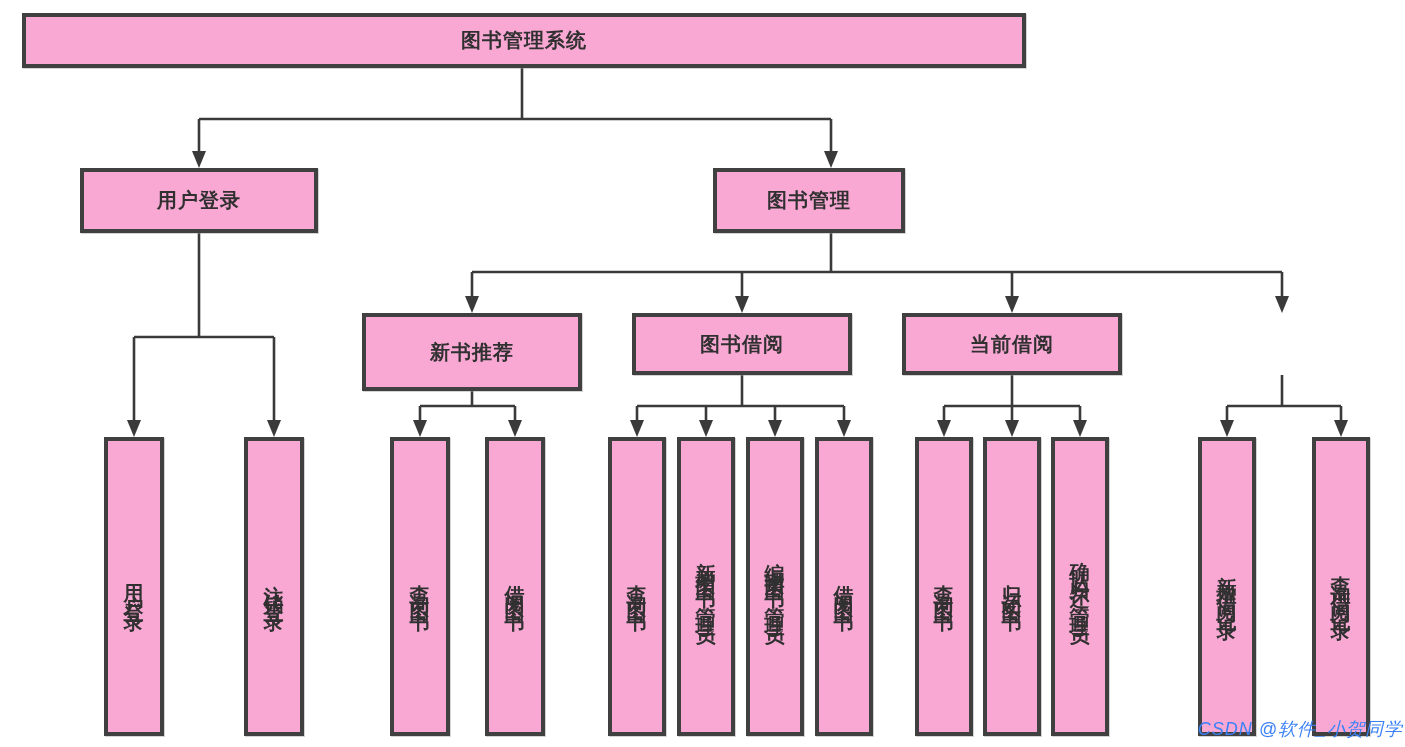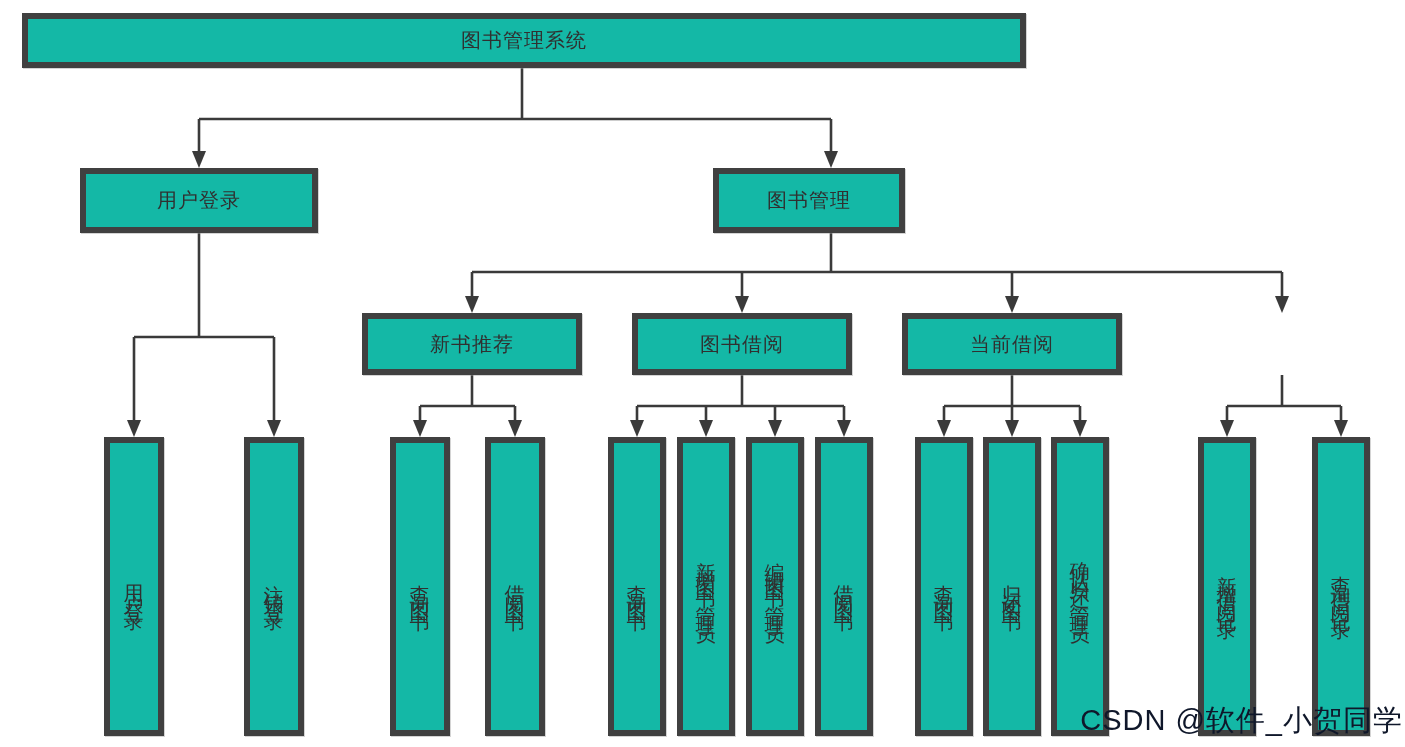--- a/index.html
+++ b/index.html
@@ -28,49 +28,51 @@
     stroke-width: 2.6;
     fill: none;
   }
   .connectors path.arrow {
     fill: #3a3a3a;
     stroke: none;
   }
   .box {
     position: absolute;
     box-sizing: border-box;
-    border: 6px solid #404040;
-    background: #14b8a6;
+    border: 4px solid #404040;
+    background: #f9a8d4;
     color: #303030;
     display: flex;
     align-items: center;
     justify-content: center;
     box-shadow: 1px 1px 0 rgba(160,160,160,0.45);
+    font-weight: bold;
   }
   .box-h {
     font-size: 20px;
     letter-spacing: 1px;
     text-align: center;
   }
   .box-v {
     writing-mode: vertical-lr;
     text-orientation: mixed;
     font-size: 20px;
     letter-spacing: 9px;
     line-height: 1;
     text-align: center;
   }
   .watermark {
     position: absolute;
     right: 2px;
     bottom: 6px;
-    font-size: 29px;
+    font-size: 18px;
     letter-spacing: 1px;
-    color: #0f172a;
+    color: #3b82f6;
     z-index: 5;
+    font-style: italic;
   }
 </style>
 </head>
 <body>
 
 <div class="canvas">
 
   <svg class="connectors" viewBox="0 0 1405 747" aria-hidden="true">
     <g>
       <path class="line" d="M522,66 L522,119"></path>
@@ -138,21 +140,21 @@
       <path class="arrow" d="M1220,420 L1234,420 L1227,437 Z"></path>
       <path class="arrow" d="M1334,420 L1348,420 L1341,437 Z"></path>
     </g>
   </svg>
 
   <div class="box box-h" style="left:22px; top:13px; width:1004px; height:55px;">图书管理系统</div>
 
   <div class="box box-h" style="left:80px; top:168px; width:238px; height:65px;">用户登录</div>
   <div class="box box-h" style="left:713px; top:168px; width:192px; height:65px;">图书管理</div>
 
-  <div class="box box-h" style="left:362px; top:313px; width:220px; height:62px;">新书推荐</div>
+  <div class="box box-h" style="left:362px; top:313px; width:220px; height:78px;">新书推荐</div>
   <div class="box box-h" style="left:632px; top:313px; width:220px; height:62px;">图书借阅</div>
   <div class="box box-h" style="left:902px; top:313px; width:220px; height:62px;">当前借阅</div>
 
   <div class="box box-v" style="left:104px; top:437px; width:60px; height:299px;">用户登录</div>
   <div class="box box-v" style="left:244px; top:437px; width:60px; height:299px;">注销登录</div>
 
   <div class="box box-v" style="left:390px; top:437px; width:60px; height:299px;">查询图书</div>
   <div class="box box-v" style="left:485px; top:437px; width:60px; height:299px;">借阅图书</div>
 
   <div class="box box-v" style="left:608px; top:437px; width:58px; height:299px;">查询图书</div>

